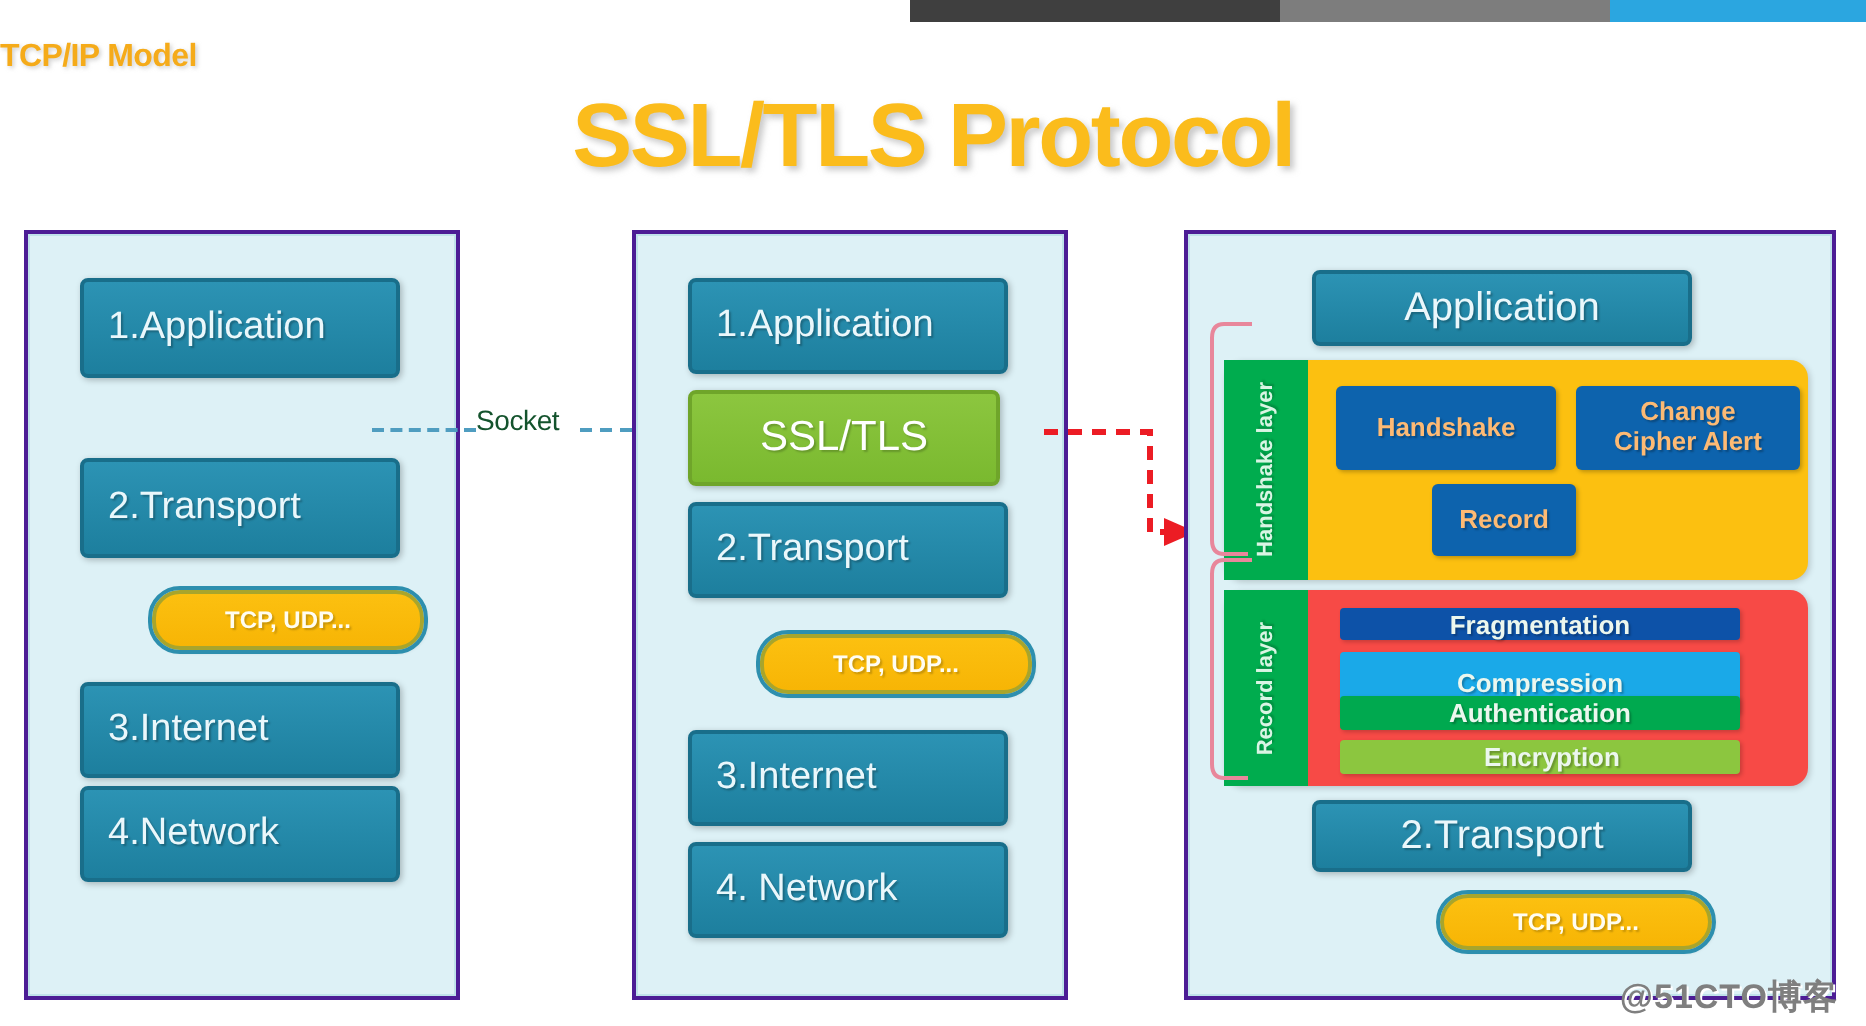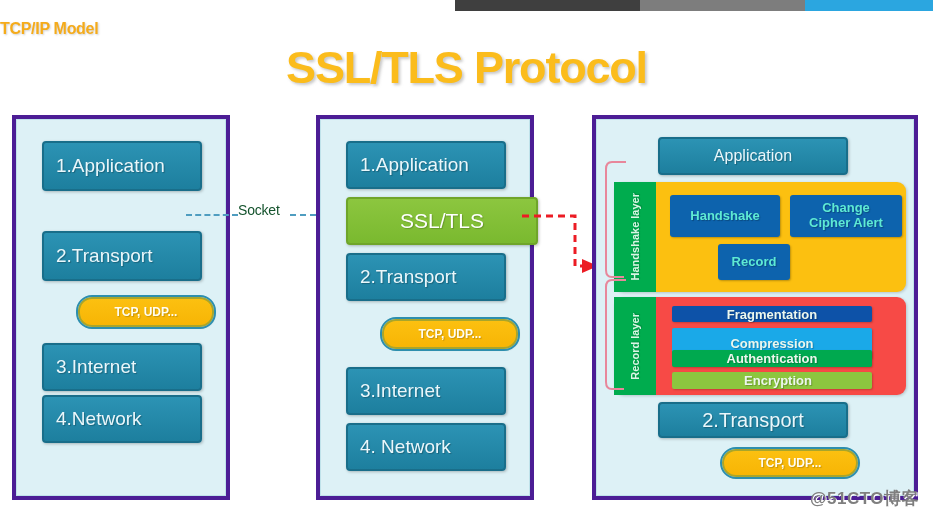--- a/index.html
+++ b/index.html
@@ -44,21 +44,21 @@
     font-size: 45px;
     font-weight: bold;
     letter-spacing: -1.2px;
     text-shadow: 2px 2px 3px rgba(165,165,165,0.6);
   }
 
   
   .panel {
     position: absolute;
     background: #ddf1f6;
-    border: 4px solid #4c1d95;
+    border: 2px solid #4c1d95;
     box-shadow: 0 0 0 1px #bfe2ea inset;
   }
   #panel-left   { left: 12px;  top: 115px; width: 218px; height: 385px; }
   #panel-middle { left: 316px; top: 115px; width: 218px; height: 385px; }
   #panel-right  { left: 592px; top: 115px; width: 326px; height: 385px; }
 
   
   .layer-box {
     position: absolute;
     background: linear-gradient(180deg,#2c93b4 0%,#1d7f9e 100%);
@@ -152,21 +152,21 @@
     writing-mode: vertical-rl;
     transform: rotate(180deg);
     text-align: center;
     line-height: 1.15;
   }
 
   .blue-box {
     position: absolute;
     background: #0d63ad;
     border-radius: 3px;
-    color: #5eead4;
+    color: #fdba74;
     font-size: 13px;
     font-weight: bold;
     display: flex;
     align-items: center;
     justify-content: center;
     text-align: center;
     line-height: 1.15;
     box-shadow: 1px 1px 2px rgba(0,0,0,0.25);
     text-shadow: 1px 1px 1px rgba(0,0,0,0.25);
   }
@@ -223,39 +223,39 @@
   <div class="layer-box" style="left:26px;  top:276px; width:160px; height:48px;">4.Network</div>
 </div>
 
 <div id="socket-line-a"></div>
 <div id="socket-label">Socket</div>
 <div id="socket-line-b"></div>
 
 <div class="panel" id="panel-middle">
   <div class="layer-box" style="left:26px; top:22px;  width:160px; height:48px;">1.Application</div>
 
-  <div class="ssl-box" style="left:26px; top:78px;  width:192px; height:48px;">SSL/TLS</div>
+  <div class="ssl-box" style="left:26px; top:78px;  width:156px; height:48px;">SSL/TLS</div>
 
   <div class="layer-box" style="left:26px; top:134px; width:160px; height:48px;">2.Transport</div>
 
   <div class="tcp-box" style="left:62px; top:200px; width:136px; height:30px;">TCP, UDP...</div>
 
   <div class="layer-box" style="left:26px; top:248px; width:160px; height:48px;">3.Internet</div>
 
   <div class="layer-box" style="left:26px; top:304px; width:160px; height:48px;">4. Network</div>
 </div>
 
 <svg id="red-arrow" width="80" height="70">
   <polyline points="2,6 55,6 55,56 64,56" fill="none" stroke="#ec1c24" stroke-width="3" stroke-dasharray="7,5"></polyline>
   <polygon points="62,49 78,56 62,63" fill="#ec1c24"></polygon>
 </svg>
 
 <div class="panel" id="panel-right">
 
-  <div class="layer-box center" style="left:62px; top:18px; width:190px; height:38px; font-size:16px;">Application</div>
+  <div class="layer-box center" style="left:62px; top:18px; width:190px; height:38px; font-size:20px;">Application</div>
 
   <div class="hs-container" style="left:18px; top:63px; width:292px; height:110px;">
     <div class="side-label" style="left:0px; top:0px; width:42px; height:110px;">
       <span>Handshake layer</span>
     </div>
     <div class="blue-box" style="left:56px; top:13px; width:110px; height:42px;">Handshake</div>
     <div class="blue-box" style="left:176px; top:13px; width:112px; height:42px; flex-direction:column;">
       <span>Change</span>
       <span>Cipher Alert</span>
     </div>

